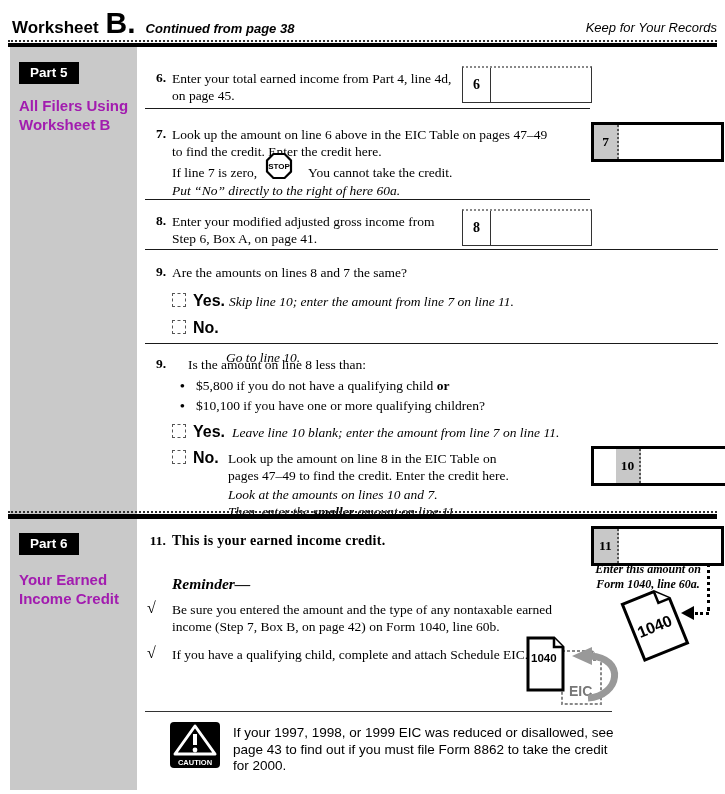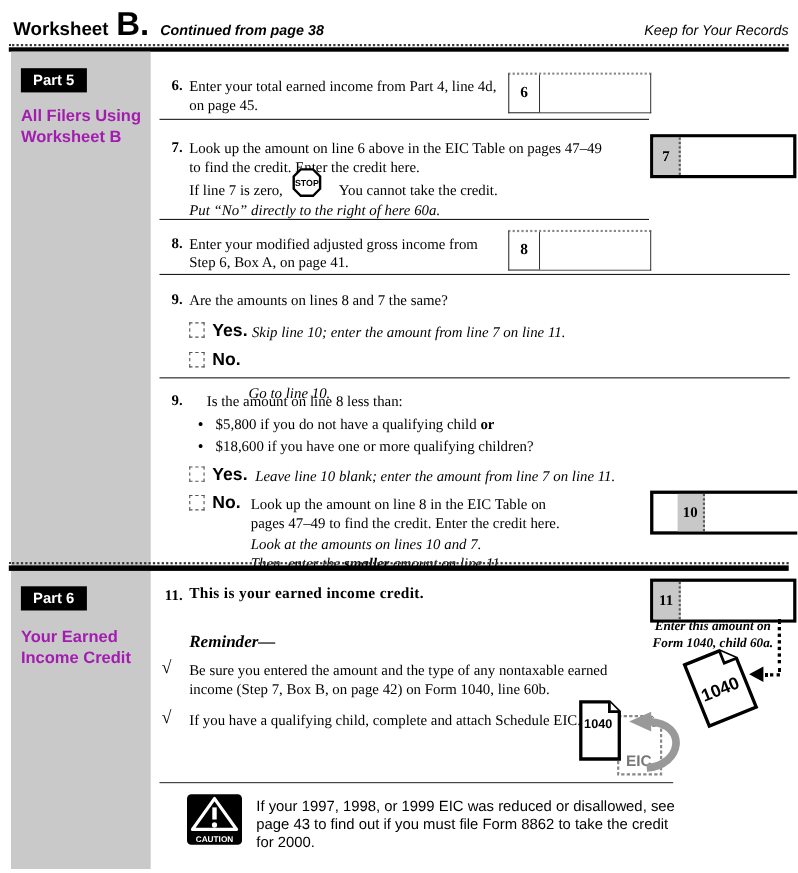--- a/index.html
+++ b/index.html
@@ -108,21 +108,21 @@
   <div class="abs rule" style="left:145px;top:343px;width:573px;"></div>
 
   <div class="abs num" style="left:140px;top:356px;">9.</div>
   <div class="abs txt" style="left:188px;top:356px;">Is the amount on line 8 less than:</div>
 
   <div class="abs txt b" style="left:180px;top:377px;">•</div>
   <div class="abs txt" style="left:196px;top:377px;">
     <span>$5,800 if you do not have a qualifying child </span><span class="b">or</span>
   </div>
   <div class="abs txt b" style="left:180px;top:397px;">•</div>
-  <div class="abs txt" style="left:196px;top:397px;">$18,600 if you have one or more qualifying children?</div>
+  <div class="abs txt" style="left:196px;top:397px;">$10,100 if you have one or more qualifying children?</div>
 
   <div class="abs chk" style="left:172px;top:424px;"></div>
   <div class="abs chklabel" style="left:193px;top:423px;">Yes.</div>
   <div class="abs txt it" style="left:232px;top:424px;">Leave line 10 blank; enter the amount from line 7 on line 11.</div>
 
   <div class="abs chk" style="left:172px;top:450px;"></div>
   <div class="abs chklabel" style="left:193px;top:449px;">No.</div>
   <div class="abs txt" style="left:228px;top:450px;width:350px;">
     <div>Look up the amount on line 8 in the EIC Table on</div>
     <div>pages 47–49 to find the credit. Enter the credit here.</div>
@@ -146,21 +146,21 @@
   </div>
 
   <div class="abs num" style="left:140px;top:533px;">11.</div>
   <div class="abs txt b" style="left:172px;top:532px;font-size:14px;letter-spacing:0.3px;">This is your earned income credit.</div>
   <div class="abs boldbox" style="left:591px;top:526px;width:127px;height:34px;">
     <div class="lbl">11</div>
     <div class="fill"></div>
   </div>
   <div class="abs it b" style="left:586px;top:562px;width:124px;font-size:12px;line-height:14.5px;text-align:center;">
     <div>Enter this amount on</div>
-    <div>Form 1040, child 60a.</div>
+    <div>Form 1040, line 60a.</div>
   </div>
 
   <div class="abs dotv" style="left:707px;top:563px;height:48px;"></div>
   <div class="abs doth" style="left:695px;top:612px;width:14px;"></div>
   <div class="abs arrowL" style="left:681px;top:606px;"></div>
 
   <svg class="abs" style="left:608px;top:582px;" width="92" height="84" viewBox="0 0 92 84">
     <g transform="rotate(-22 46 42)">
       <path d="M24 12 L58 12 L70 24 L70 72 L24 72 Z" fill="#fff" stroke="#000" stroke-width="3" stroke-linejoin="miter"></path>
       <path d="M58 12 L58 24 L70 24" fill="#fff" stroke="#000" stroke-width="2.5"></path>

